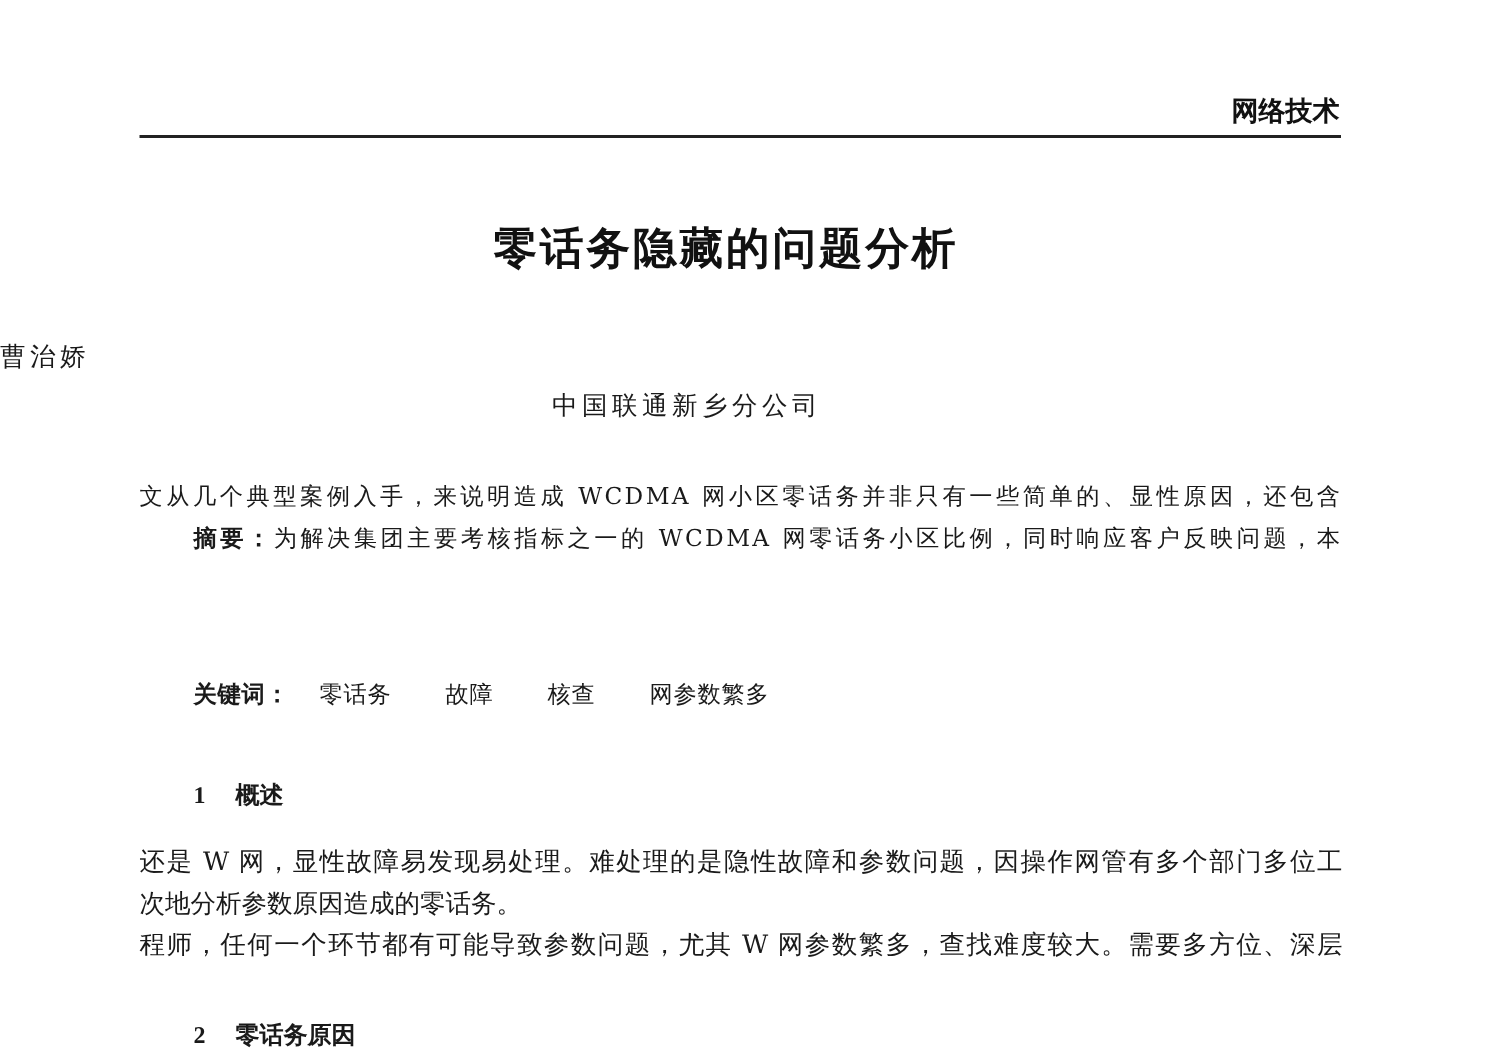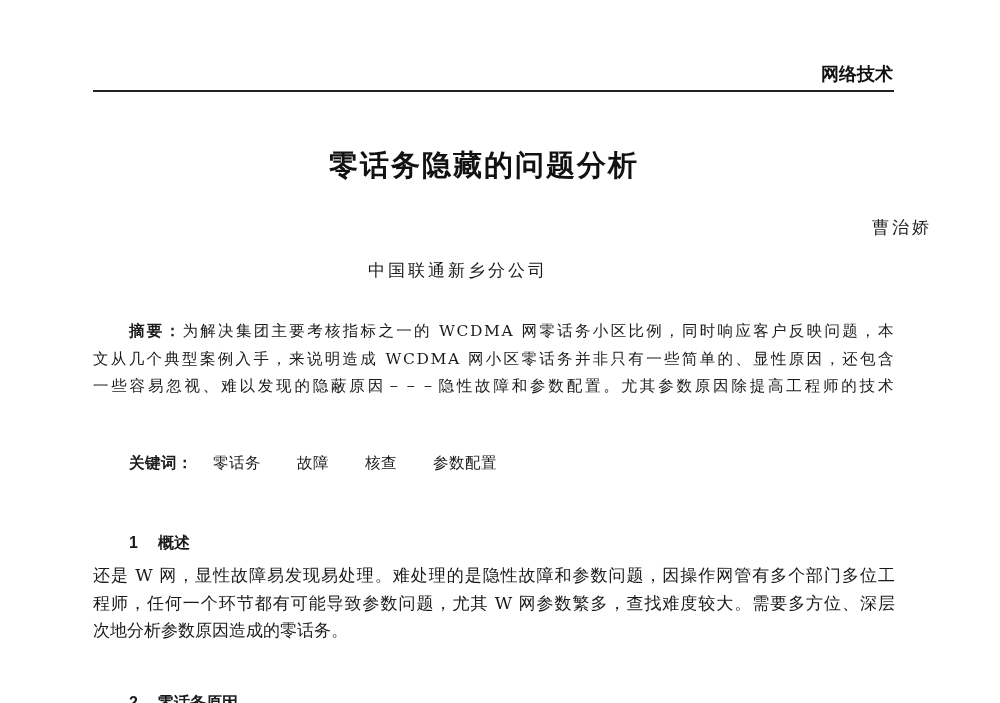--- a/index.html
+++ b/index.html
@@ -39,22 +39,22 @@
       text-align: center;
       font-family: "DejaVu Sans", "Liberation Sans", sans-serif;
       font-size: 29px;
       font-weight: bold;
       letter-spacing: 2px;
       color: #111;
     }
     .author {
       left: 0;
       width: 932px;
-      top: 216px;
-      text-align: right;
+      top: 226px;
+      text-align: left;
       font-size: 17px;
       letter-spacing: 3px;
     }
     .org {
       left: 0;
       width: 916px;
       top: 259px;
       text-align: center;
       font-size: 17px;
       letter-spacing: 3px;
@@ -85,24 +85,23 @@
       font-size: 15.5px;
       letter-spacing: 0.5px;
     }
     .keywords .kw {
       font-family: "DejaVu Sans", "Liberation Sans", sans-serif;
       margin-right: 16px;
       margin-left: 20px;
     }
     .section-heading {
       left: 129px;
-      font-family: Liberation Sans, sans-serif;
+      font-family: Liberation Serif, serif;
       font-weight: bold;
       font-size: 16px;
-      margin-top: 13px;
     }
     .section-heading .num { margin-right: 20px; }
     .body-text {
       left: 93px;
       top: 562px;
       width: 802px;
       font-size: 17px;
       line-height: 27.5px;
     }
     .body-line {
@@ -118,34 +117,33 @@
 <body>
 
 <div class="abs section-tag">网络技术</div>
 <div class="abs header-rule"></div>
 
 <div class="abs title">零话务隐藏的问题分析</div>
 <div class="abs author">曹治娇</div>
 <div class="abs org">中国联通新乡分公司</div>
 
 <div class="abs abstract">
+  <span class="abstract-line">文从几个典型案例入手，来说明造成 WCDMA 网小区零话务并非只有一些简单的、显性原因，还包含</span>
   <span class="abstract-line indent"><span class="label-bold">摘要：</span><span>为解决集团主要考核指标之一的 WCDMA 网零话务小区比例，同时响应客户反映问题，本</span></span>
-  <span class="abstract-line">文从几个典型案例入手，来说明造成 WCDMA 网小区零话务并非只有一些简单的、显性原因，还包含</span>
-  <span class="abstract-line">一些容易忽视、难以发现的隐蔽原因－－－隐性故障和参数配置。尤其参数原因除提高工程师的技术</span>
 </div>
 
 <div class="abs keywords">
-  <span class="label-bold">关键词：</span><span class="kw">零话务</span><span class="kw">故障</span><span class="kw">核查</span><span class="kw">参数配置</span>
+  <span class="label-bold">关键词：</span><span class="kw">零话务</span><span class="kw">故障</span><span class="kw">核查</span><span class="kw">网参数繁多</span>
 </div>
 
 <div class="abs section-heading" style="top:520px;">
   <span class="num">1</span><span>概述</span>
 </div>
 
 <div class="abs body-text">
   <span class="body-line">还是 W 网，显性故障易发现易处理。难处理的是隐性故障和参数问题，因操作网管有多个部门多位工</span>
+  <span class="body-line last">次地分析参数原因造成的零话务。</span>
   <span class="body-line">程师，任何一个环节都有可能导致参数问题，尤其 W 网参数繁多，查找难度较大。需要多方位、深层</span>
-  <span class="body-line last">次地分析参数原因造成的零话务。</span>
 </div>
 
 <div class="abs section-heading" style="top:680px;">
   <span class="num">2</span><span>零话务原因</span>
 </div>
 
 </body></html>

